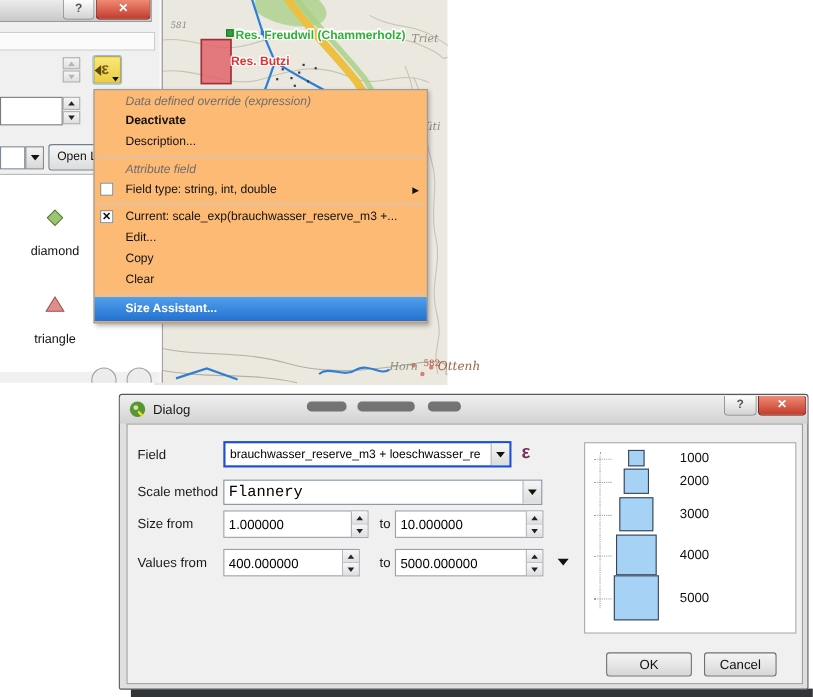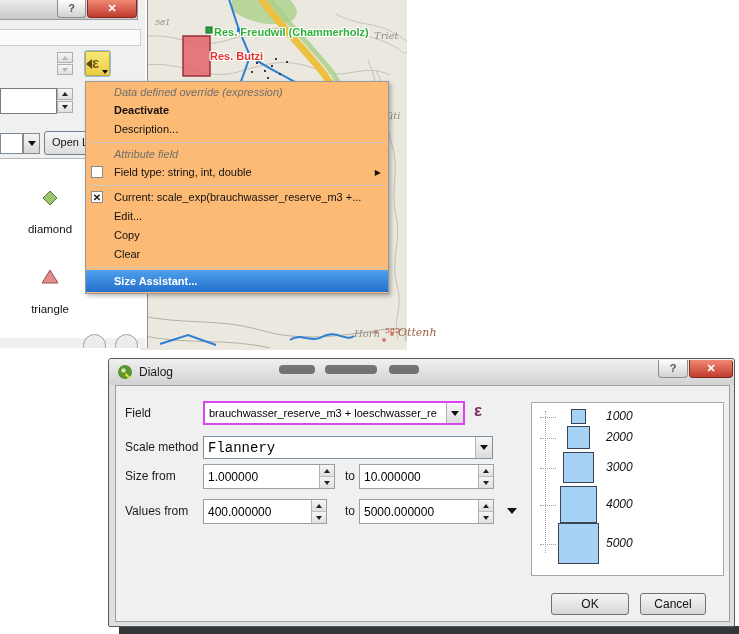--- a/index.html
+++ b/index.html
@@ -71,35 +71,35 @@
   .dlg { position:absolute; left:108px; top:358px; width:627px; height:269px; z-index:3;
     background:#dfdfdf; border:1px solid #5a5a5a; border-radius:3px 3px 2px 2px; }
   .dlg-title { position:absolute; left:0; top:0; right:0; height:26px;
     background:linear-gradient(#f0f0f0,#d2d2d2); border-radius:3px 3px 0 0; }
   .smudge { position:absolute; top:6px; height:9px; background:#4e4e4e; opacity:.75; border-radius:4px; }
   .dlg-title-text { position:absolute; left:30px; top:6px; font-size:12px; color:#1a1a1a; }
   .dlg-content { position:absolute; left:6px; top:26px; width:615px; height:237px;
     background:#f0f0f0; border:1px solid #9f9f9f; }
   .lab { position:absolute; font-size:12px; color:#1a1a1a; white-space:nowrap; }
   .combo { position:absolute; background:#fff; border:1px solid #7f909e; overflow:hidden; }
-  .combo.focus { border:2px solid #d946ef; }
+  .combo.focus { border:2px solid #1d4ed8; }
   .combo .cval { position:absolute; left:4px; top:50%; transform:translateY(-50%); font-size:11px; white-space:nowrap; color:#000; }
   .combo .cbtn { position:absolute; right:0; top:0; bottom:0; width:17px; border-left:1px solid #aab4bc;
     background:linear-gradient(#f6f6f6,#dcdcdc); display:flex; align-items:center; justify-content:center; }
   .spin { position:absolute; background:#fff; border:1px solid #98a0aa; }
   .spin .sval { position:absolute; left:4px; top:50%; transform:translateY(-50%); font-size:12px; white-space:nowrap; color:#000; }
   .spin .sarr { position:absolute; right:0; top:0; bottom:0; width:15px; border-left:1px solid #aab4bc; display:flex; flex-direction:column; }
   .spin .sarr div { flex:1; background:linear-gradient(#f6f6f6,#dfdfdf); display:flex; align-items:center; justify-content:center; }
   .spin .sarr div:first-child { border-bottom:1px solid #b8bec6; }
   .flat-drop { position:absolute; width:0; height:0; border-left:5px solid transparent; border-right:5px solid transparent; border-top:6px solid #111; }
   .pv-panel { position:absolute; left:415px; top:16px; width:193px; height:174px; background:#fff; border:1px solid #a8a8a8; }
   .pv-axis { position:absolute; left:13px; top:8px; bottom:22px; border-left:1px dotted #a0a0a0; }
   .pv-leader { position:absolute; height:0; border-top:1px dotted #a0a0a0; }
   .pv-sq { position:absolute; }
-  .pv-lb { position:absolute; left:74px; font-size:12px; color:#111;font-style:italic; }
+  .pv-lb { position:absolute; left:86px; font-size:12px; color:#111; }
   .btn7 { position:absolute; height:22px; border:1px solid #707070; border-radius:3px;
     background:linear-gradient(#f4f4f4 0%,#e8e8e8 45%,#d6d6d6 100%); font-size:12px; color:#111;
     text-align:center; line-height:20px; }
   .dark-bar { position:absolute; left:119px; top:626px; width:620px; height:8px; background:#333639; z-index:2; }
 
   .qgis-ico { position:absolute; left:8px; top:5px; width:16px; height:16px; }
 </style>
 </head>
 <body>
 

